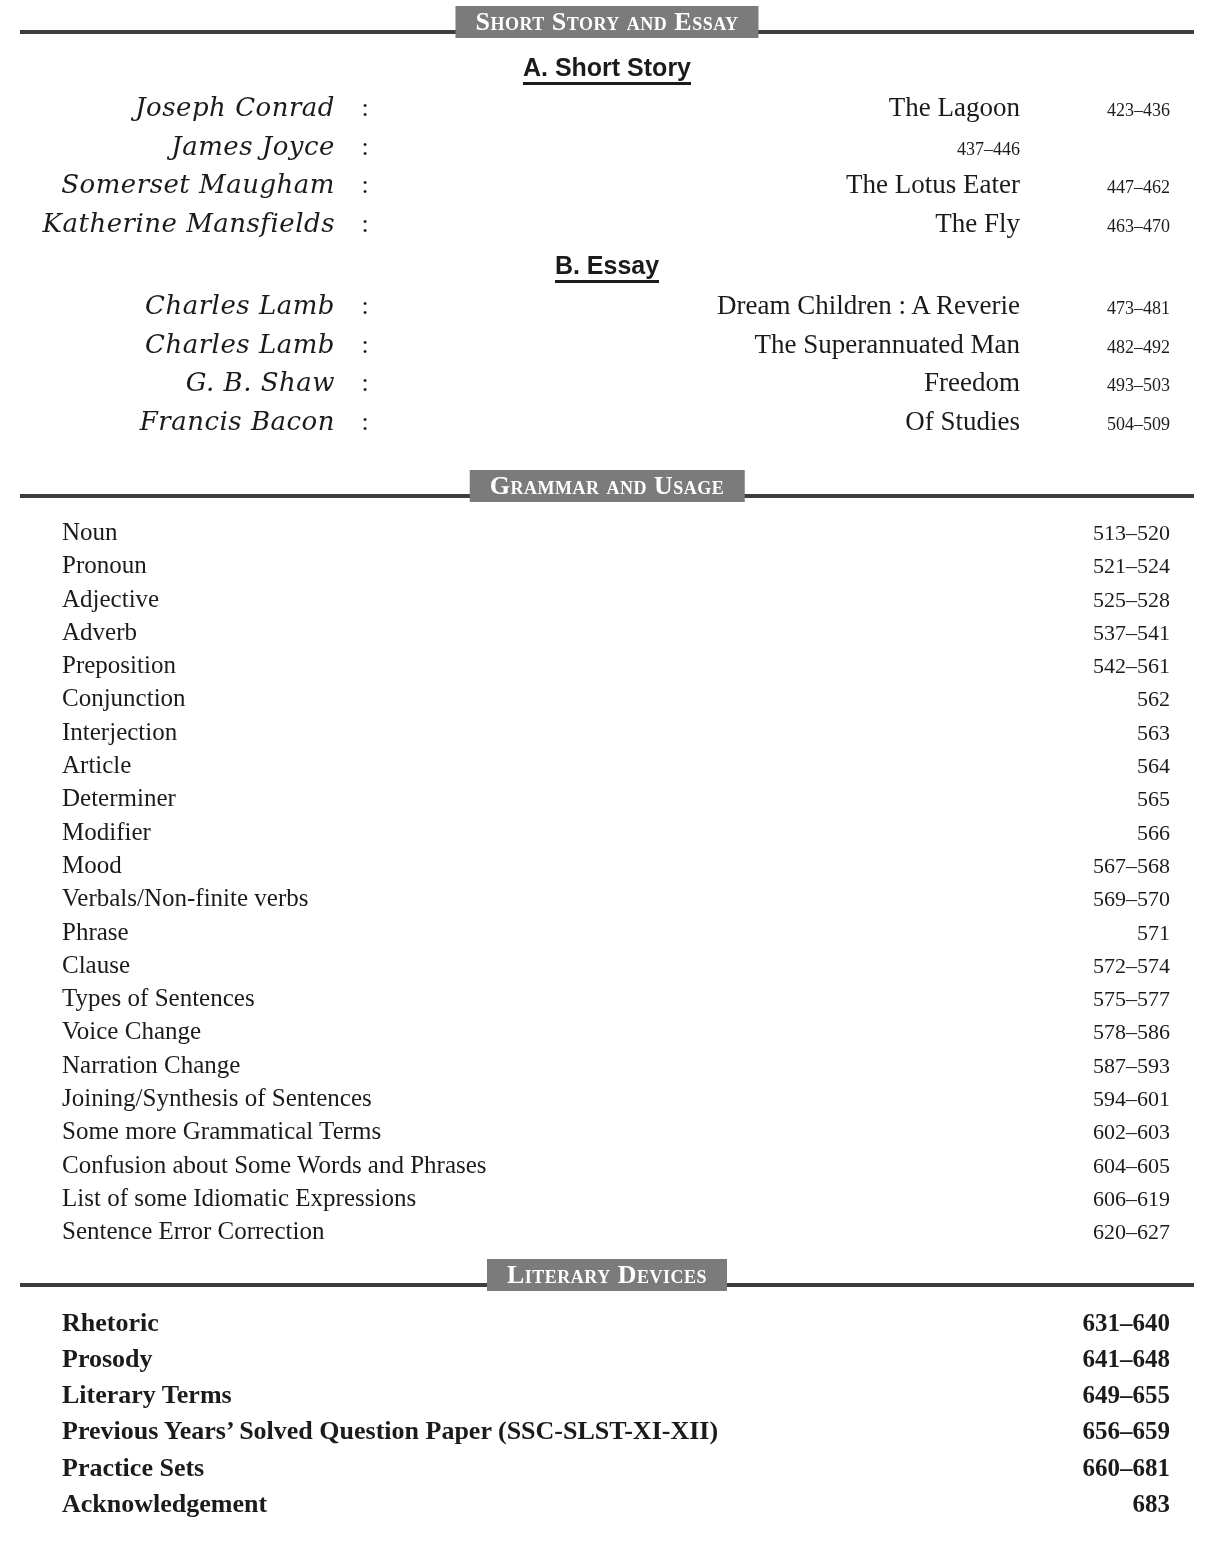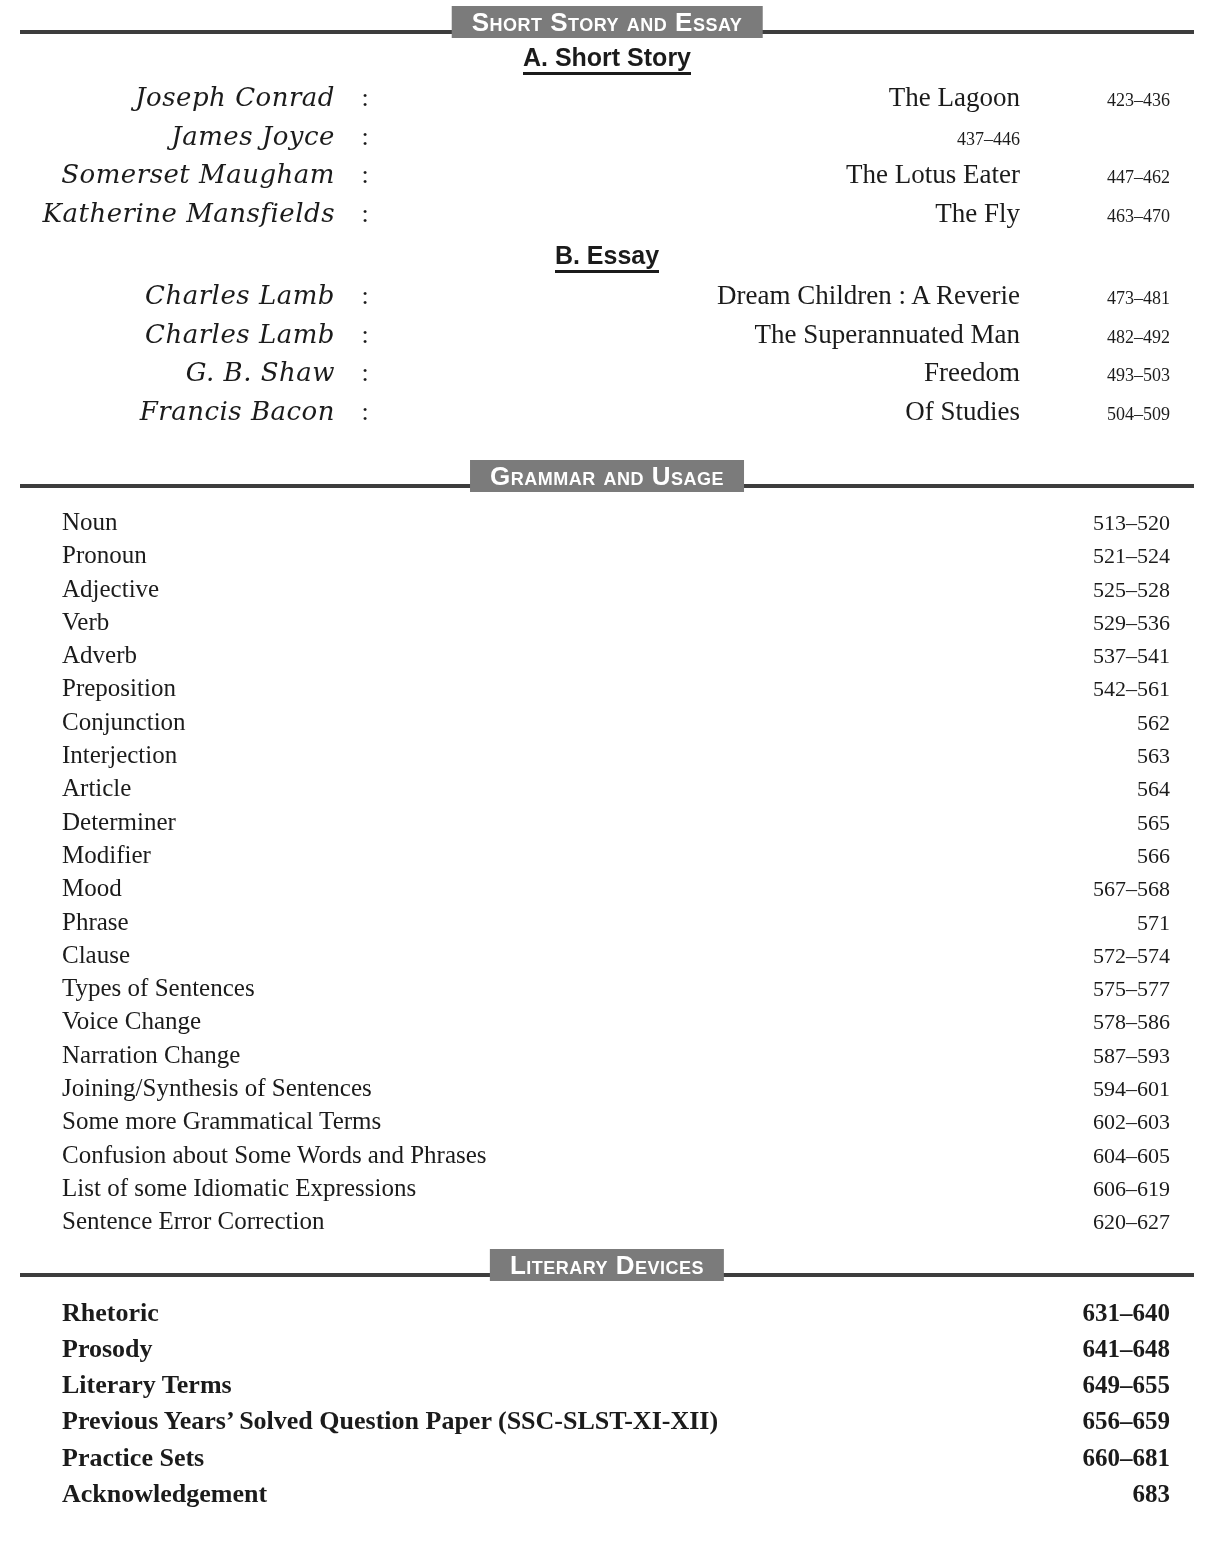--- a/index.html
+++ b/index.html
@@ -13,28 +13,28 @@
 
   
   .banner-row { position: relative; height: 34px; }
   .banner-row .rule {
     position: absolute; left: 0; right: 0; bottom: 6px; height: 4px;
     background: #3d3d3d;
   }
   .banner {
     position: absolute; left: 50%; transform: translateX(-50%); top: 0;
     background: #7b7b7b; color: #ffffff;
-    font-family: Liberation Sans, sans-serif;
+    font-family: Liberation Serif, serif;
     font-weight: bold; font-variant: small-caps;
     font-size: 26px; line-height: 32px; padding: 0 20px;
     letter-spacing: 0.5px; white-space: nowrap; z-index: 1;
   }
 
   
-  .subheading { text-align: center; margin-top: 0; line-height: 34px; }
+  .subheading { text-align: center; margin-top: 10px; line-height: 34px; }
   .subheading span {
     font-family: "Liberation Sans", sans-serif;
     font-weight: bold; font-size: 25px;
     border-bottom: 3px solid #1b1b1b; padding-bottom: 1px;
   }
 
   
   .story-list { margin-top: 4px; padding-right: 24px; }
   .story-row {
     display: grid;
@@ -172,24 +172,20 @@
       <div class="plain-row">
         <span class="gtitle">Pronoun</span>
         <span class="pages">521–524</span>
       </div>
 
       <div class="plain-row">
         <span class="gtitle">Adjective</span>
         <span class="pages">525–528</span>
       </div>
 
-      <div class="plain-row">
-        <span class="gtitle">Verb</span>
-        <span class="pages">529–536</span>
-      </div>
 
       <div class="plain-row">
         <span class="gtitle">Adverb</span>
         <span class="pages">537–541</span>
       </div>
 
       <div class="plain-row">
         <span class="gtitle">Preposition</span>
         <span class="pages">542–561</span>
       </div>
@@ -217,20 +213,24 @@
       <div class="plain-row">
         <span class="gtitle">Modifier</span>
         <span class="pages">566</span>
       </div>
 
       <div class="plain-row">
         <span class="gtitle">Mood</span>
         <span class="pages">567–568</span>
       </div>
 
+      <div class="plain-row">
+        <span class="gtitle">Verbals/Non-finite verbs</span>
+        <span class="pages">569–570</span>
+      </div>
 
       <div class="plain-row">
         <span class="gtitle">Phrase</span>
         <span class="pages">571</span>
       </div>
 
       <div class="plain-row">
         <span class="gtitle">Clause</span>
         <span class="pages">572–574</span>
       </div>

